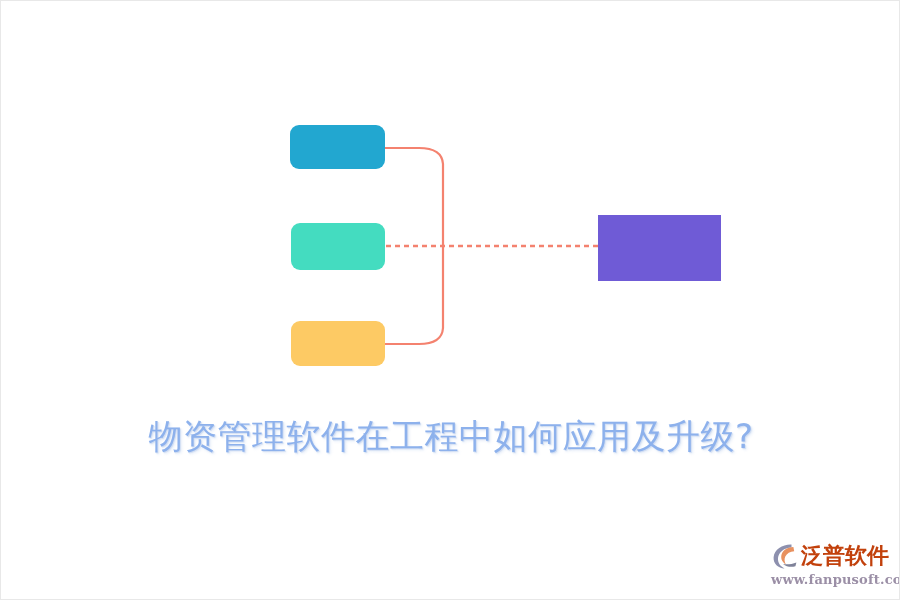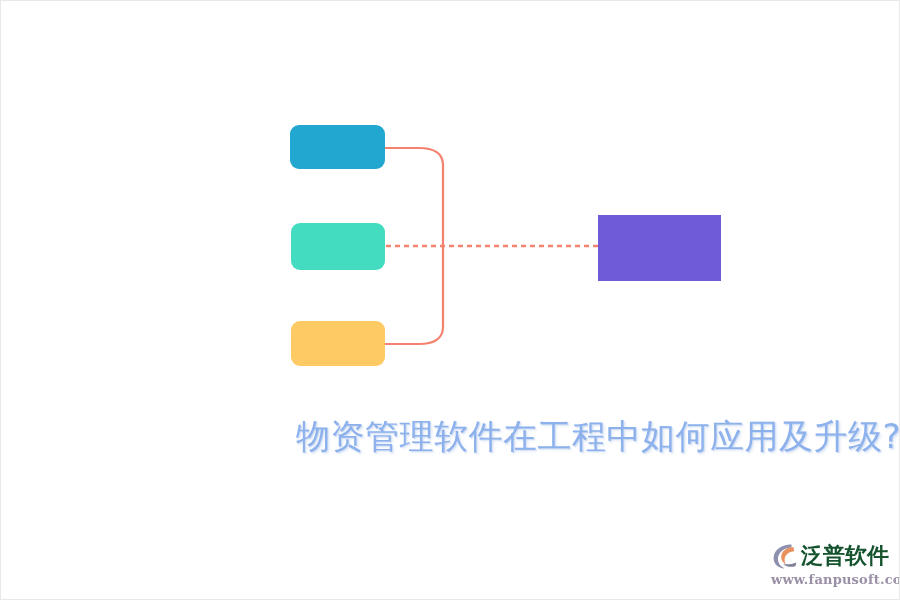--- a/index.html
+++ b/index.html
@@ -58,21 +58,21 @@
     height: 400px;
     pointer-events: none;
   }
 
   
   #title {
     position: absolute;
     left: 0;
     top: 408px;
     width: 900px;
-    text-align: right;
+    text-align: center;
     font-family: "DejaVu Sans", "Liberation Sans", sans-serif;
     font-size: 34px;
     line-height: 54px;
     font-weight: 400;
     letter-spacing: 0.5px;
     color: #8db1ec;
     text-shadow: 1px 1px 1px rgba(200, 215, 240, 0.85),
                  2px 2px 3px rgba(215, 226, 245, 0.6);
     white-space: nowrap;
   }
@@ -94,21 +94,21 @@
     width: 28px;
     height: 28px;
     flex: 0 0 28px;
     margin-right: 2px;
   }
   #logo-wordmark {
     font-family: "DejaVu Sans", "Liberation Sans", sans-serif;
     font-size: 22px;
     line-height: 28px;
     font-weight: 700;
-    color: #14532d;
+    color: #c2410c;
     letter-spacing: 0px;
     white-space: nowrap;
   }
   #logo-url {
     font-family: "DejaVu Serif", "Liberation Serif", serif;
     font-size: 13px;
     line-height: 16px;
     font-weight: 700;
     color: #9b8fa6;
     letter-spacing: 0.2px;

